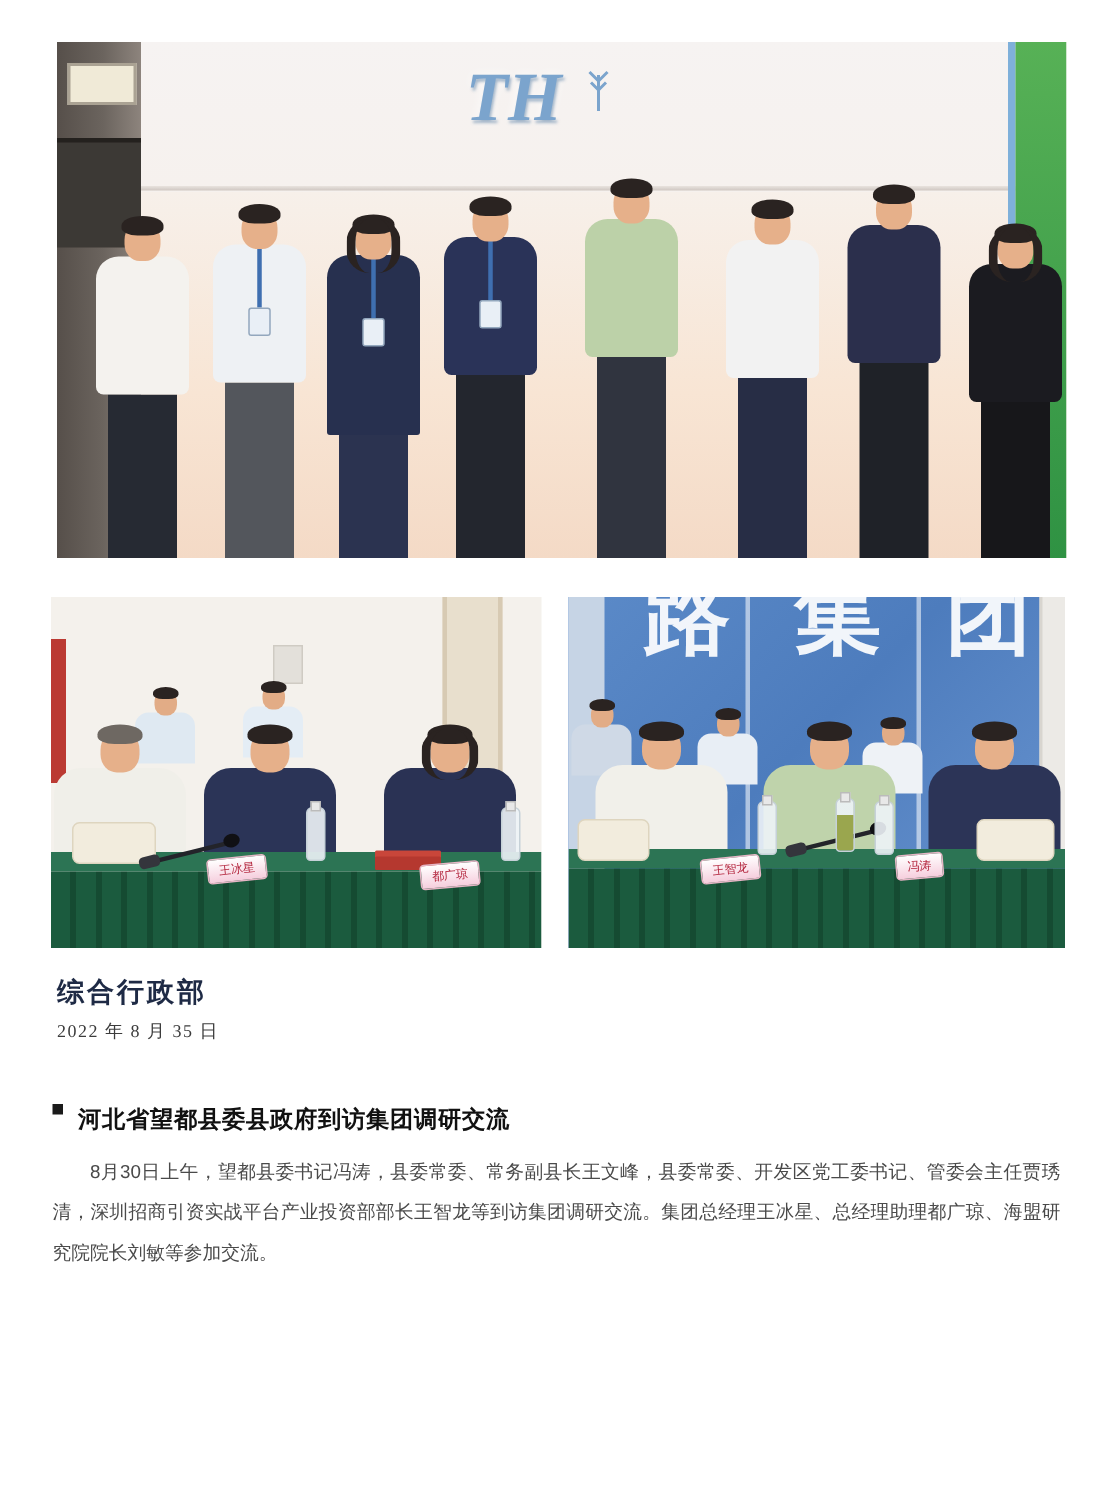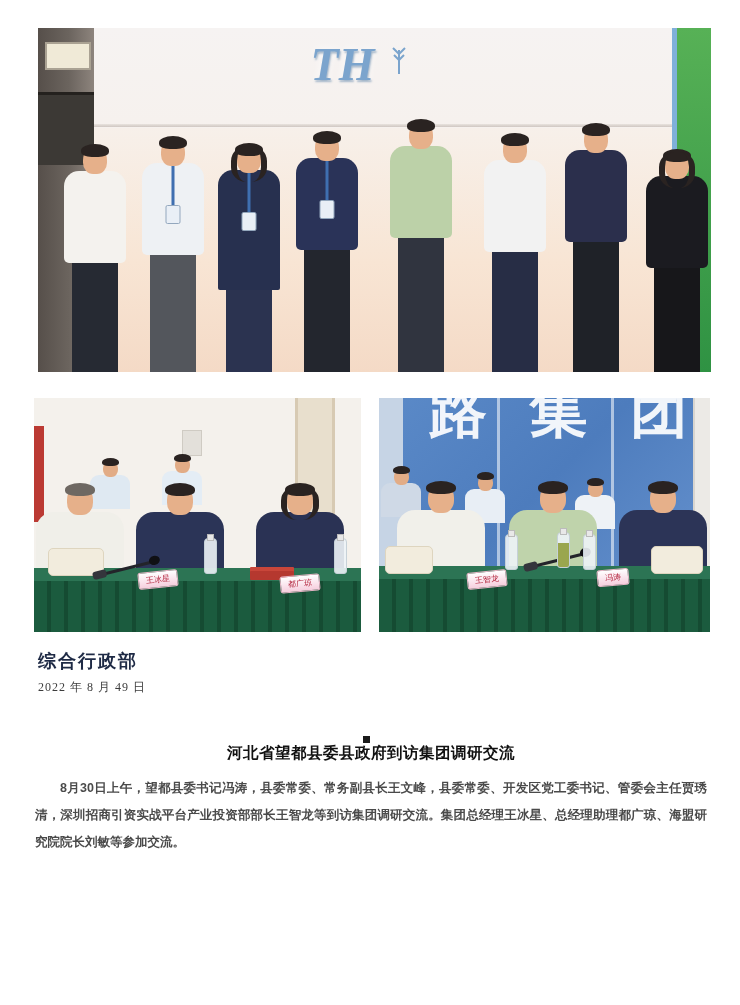--- a/index.html
+++ b/index.html
@@ -97,24 +97,24 @@
   
   .dept-block{position:absolute;left:38px;top:649px;font-family:Liberation Serif, serif;}
   .dept-name{font-size:18px;font-weight:bold;color:#1e2a45;letter-spacing:2px;}
   .dept-date{font-size:12px;color:#3c3c3c;margin-top:6px;letter-spacing:1px;}
   .issue-badge{position:absolute;right:28px;top:654px;height:34px;line-height:34px;padding:0 20px;
          background:#2d4a8a;color:#ffffff;border-radius:17px;font-family:"Liberation Serif","DejaVu Serif",serif;
          font-size:16px;font-weight:bold;letter-spacing:2px;}
 
   
   .article{position:absolute;left:35px;right:33px;top:736px;}
-  .article-title{display:flex;align-items:center;font-size:15.5px;font-weight:bold;color:#111111;letter-spacing:0.5px;flex-direction:column;}
+  .article-title{display:flex;align-items:flex-start;font-size:15.5px;font-weight:bold;color:#111111;letter-spacing:0.5px;}
   .bullet-sq{width:7px;height:7px;background:#1a1a1a;margin-right:10px;flex:0 0 auto;}
   .article p{margin:13px 0 0;font-size:12.5px;line-height:27px;color:#4a4a4a;text-align:justify;text-indent:2em;}
-  .article p:first-of-type{margin-top:11px;font-weight:bold;}
+  .article p:first-of-type{margin-top:11px;}
 </style>
 </head>
 <body>
 
 <div class="page">
 
   <div class="photo photo-top">
     <div class="wall-glow"></div>
     <div class="wall-line"></div>
     <div class="room-left">
@@ -267,21 +267,21 @@
     <div class="bottle tea" style="left:178px;bottom:64px;"></div>
     <div class="bottle" style="left:204px;bottom:62px;"></div>
     <div class="plate" style="left:218px;bottom:46px;transform:rotate(-5deg);">
       <span>冯涛</span>
     </div>
     <div class="tissue" style="left:272px;bottom:58px;width:50px;"></div>
   </div>
 
   <div class="dept-block">
     <div class="dept-name">综合行政部</div>
-    <div class="dept-date">2022 年 8 月 49 日</div>
+    <div class="dept-date">2022 年 8 月 35 日</div>
   </div>
 
   <div class="article">
     <div class="article-title">
       <span class="bullet-sq"></span>
       <span>河北省望都县委县政府到访集团调研交流</span>
     </div>
     <p>8月30日上午，望都县委书记冯涛，县委常委、常务副县长王文峰，县委常委、开发区党工委书记、管委会主任贾琇清，深圳招商引资实战平台产业投资部部长王智龙等到访集团调研交流。集团总经理王冰星、总经理助理都广琼、海盟研究院院长刘敏等参加交流。</p>
 
   </div>

